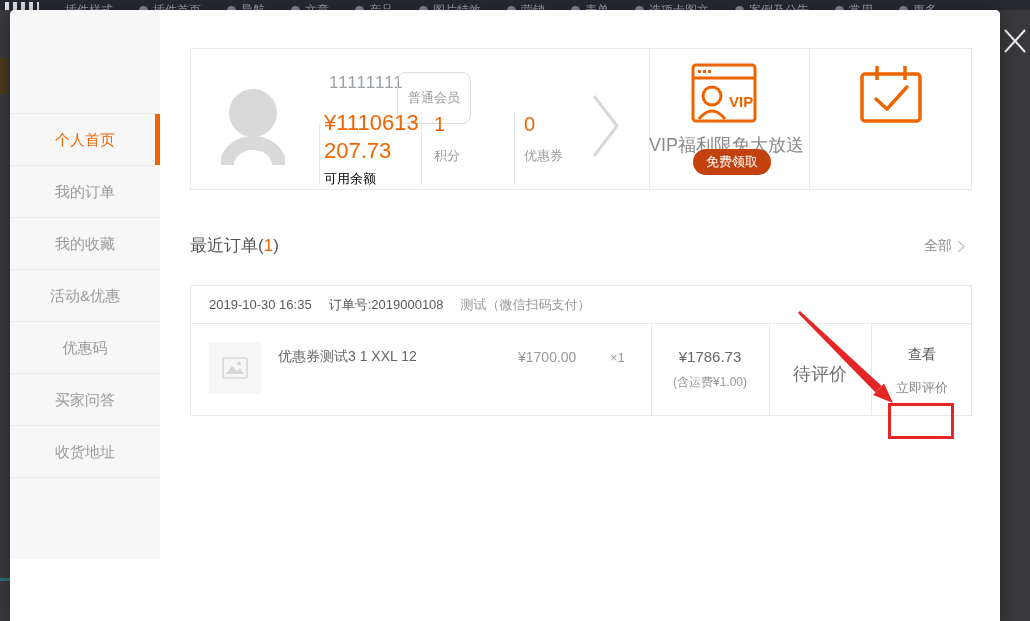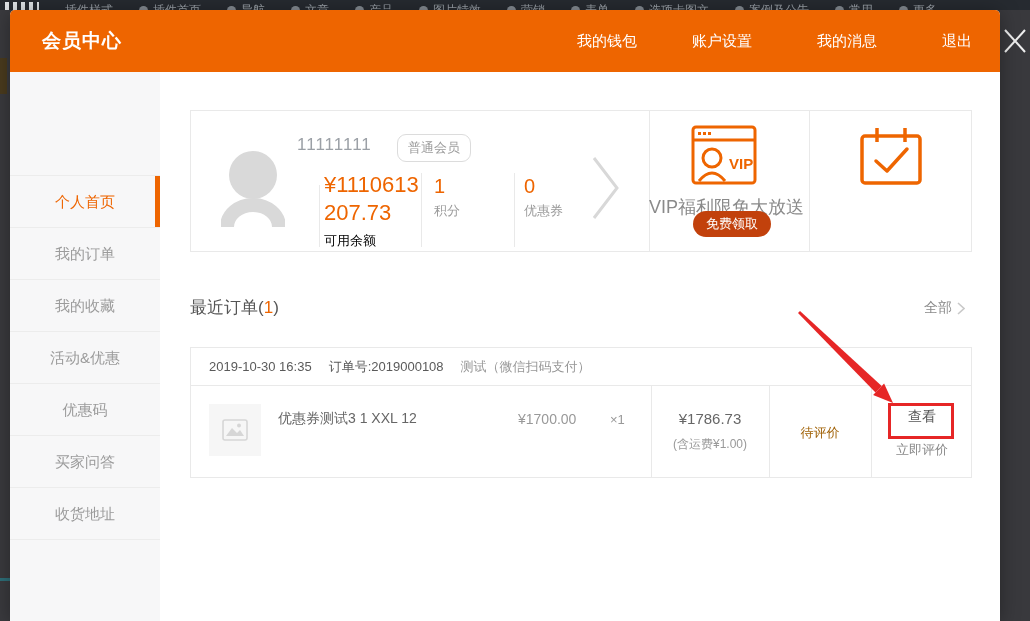--- a/index.html
+++ b/index.html
@@ -37,28 +37,28 @@
              border-bottom:1px solid #ececec;cursor:pointer;}
   .side-item.active{color:#ee6500;}
   .side-item.active::after{content:"";position:absolute;right:0;top:0;width:5px;height:100%;background:#ee6500;}
 
   .content{flex:1;background:#fff;position:relative;}
   .content .abs{position:absolute;}
 
   
   .profile-card{position:absolute;left:30px;top:38px;width:780px;height:140px;border:1px solid #e9e9e9;}
   .vd{position:absolute;width:1px;background:#e9e9e9;}
-  .username{left:106px;top:24px;font-size:17px;color:#9ba0a6;letter-spacing:1px;}
-  .badge{left:206px;top:23px;border:1px solid #dcdcdc;border-radius:9px;padding:4px 10px;font-size:13px;color:#9b9b9b;}
+  .username{left:138px;top:24px;font-size:17px;color:#9ba0a6;letter-spacing:1px;}
+  .badge{left:206px;top:23px;border:1px solid #dcdcdc;border-radius:9px;padding:16px 10px;font-size:13px;color:#9b9b9b;}
   .balance{left:133px;top:60px;}
   .balance-num{font-size:22px;color:#ee6500;line-height:28px;}
   .balance-label{font-size:13px;color:#000000;margin-top:5px;}
   .stat{top:64px;}
   .stat-num{font-size:20px;color:#ee6500;}
-  .stat-label{font-size:13px;color:#9b9b9b;margin-top:4px;}
+  .stat-label{font-size:13px;color:#9b9b9b;margin-top:11px;}
   .vip-text{left:458px;top:84px;width:160px;text-align:left;font-size:18px;color:#8a8a8a;}
   .vip-btn{left:502px;top:100px;width:78px;height:26px;background:#c2410c;border-radius:13px;color:#fff;
            font-size:13px;line-height:26px;text-align:center;cursor:pointer;}
 
   
   .orders-heading{left:30px;top:224px;font-size:17px;color:#555;}
   .orders-heading .cnt{color:#ee6500;}
   .view-all{left:764px;top:227px;font-size:14px;color:#8a8a8a;display:flex;align-items:center;gap:5px;cursor:pointer;}
   .order-card{position:absolute;left:30px;top:275px;width:780px;height:129px;border:1px solid #e9e9e9;}
   .oc-header{height:37px;border-bottom:1px solid #e9e9e9;display:flex;align-items:center;padding-left:18px;gap:17px;
@@ -66,21 +66,21 @@
   .oc-note{color:#979797;}
   .oc-body{position:relative;height:91px;}
   .oc-body .abs{position:absolute;}
   .oc-img{left:18px;top:18px;width:52px;height:52px;background:#f6f6f6;display:flex;align-items:center;justify-content:center;}
   .oc-name{left:87px;top:24px;font-size:14px;color:#666;}
   .oc-price{left:327px;top:25px;font-size:14px;color:#999;}
   .oc-qty{left:419px;top:26px;font-size:13px;color:#999;}
   .oc-div{position:absolute;top:0;height:91px;width:1px;background:#e9e9e9;}
   .oc-total{left:460px;top:24px;width:118px;text-align:center;font-size:15px;color:#666;}
   .oc-ship{left:460px;top:50px;width:118px;text-align:center;font-size:12px;color:#999;}
-  .oc-status{left:578px;top:38px;width:102px;text-align:center;font-size:13px;color:#a16207;}
+  .oc-status{left:578px;top:38px;width:102px;text-align:center;font-size:18px;color:#737373;}
   .oc-view{left:680px;top:22px;width:102px;text-align:center;font-size:14px;color:#555;cursor:pointer;}
   .oc-review{left:680px;top:55px;width:102px;text-align:center;font-size:13px;color:#8a8a8a;cursor:pointer;}
 
   
   .annotation{position:absolute;left:0;top:0;width:1030px;height:621px;z-index:50;pointer-events:none;}
 </style>
 </head>
 <body>
 
 <div class="bg-top">
@@ -140,27 +140,20 @@
 </div>
 
 <div class="bg-right">
   <svg class="close-x" width="24" height="30" viewBox="0 0 24 30">
     <line x1="2" y1="4" x2="22" y2="26" stroke="#efefef" stroke-width="2"></line>
     <line x1="22" y1="4" x2="2" y2="26" stroke="#efefef" stroke-width="2"></line>
   </svg>
 </div>
 
 <div class="modal">
-  <div class="m-header">
-    <div class="m-title">会员中心</div>
-    <div class="m-nav n0">我的钱包</div>
-    <div class="m-nav n1">账户设置</div>
-    <div class="m-nav n2">我的消息</div>
-    <div class="m-nav n3">退出</div>
-  </div>
 
   <div class="m-body">
     <div class="sidebar">
       <div class="side-spacer"></div>
       <div class="side-list">
         <div class="side-item active">个人首页</div>
         <div class="side-item">我的订单</div>
         <div class="side-item">我的收藏</div>
         <div class="side-item">活动&amp;优惠</div>
         <div class="side-item">优惠码</div>

